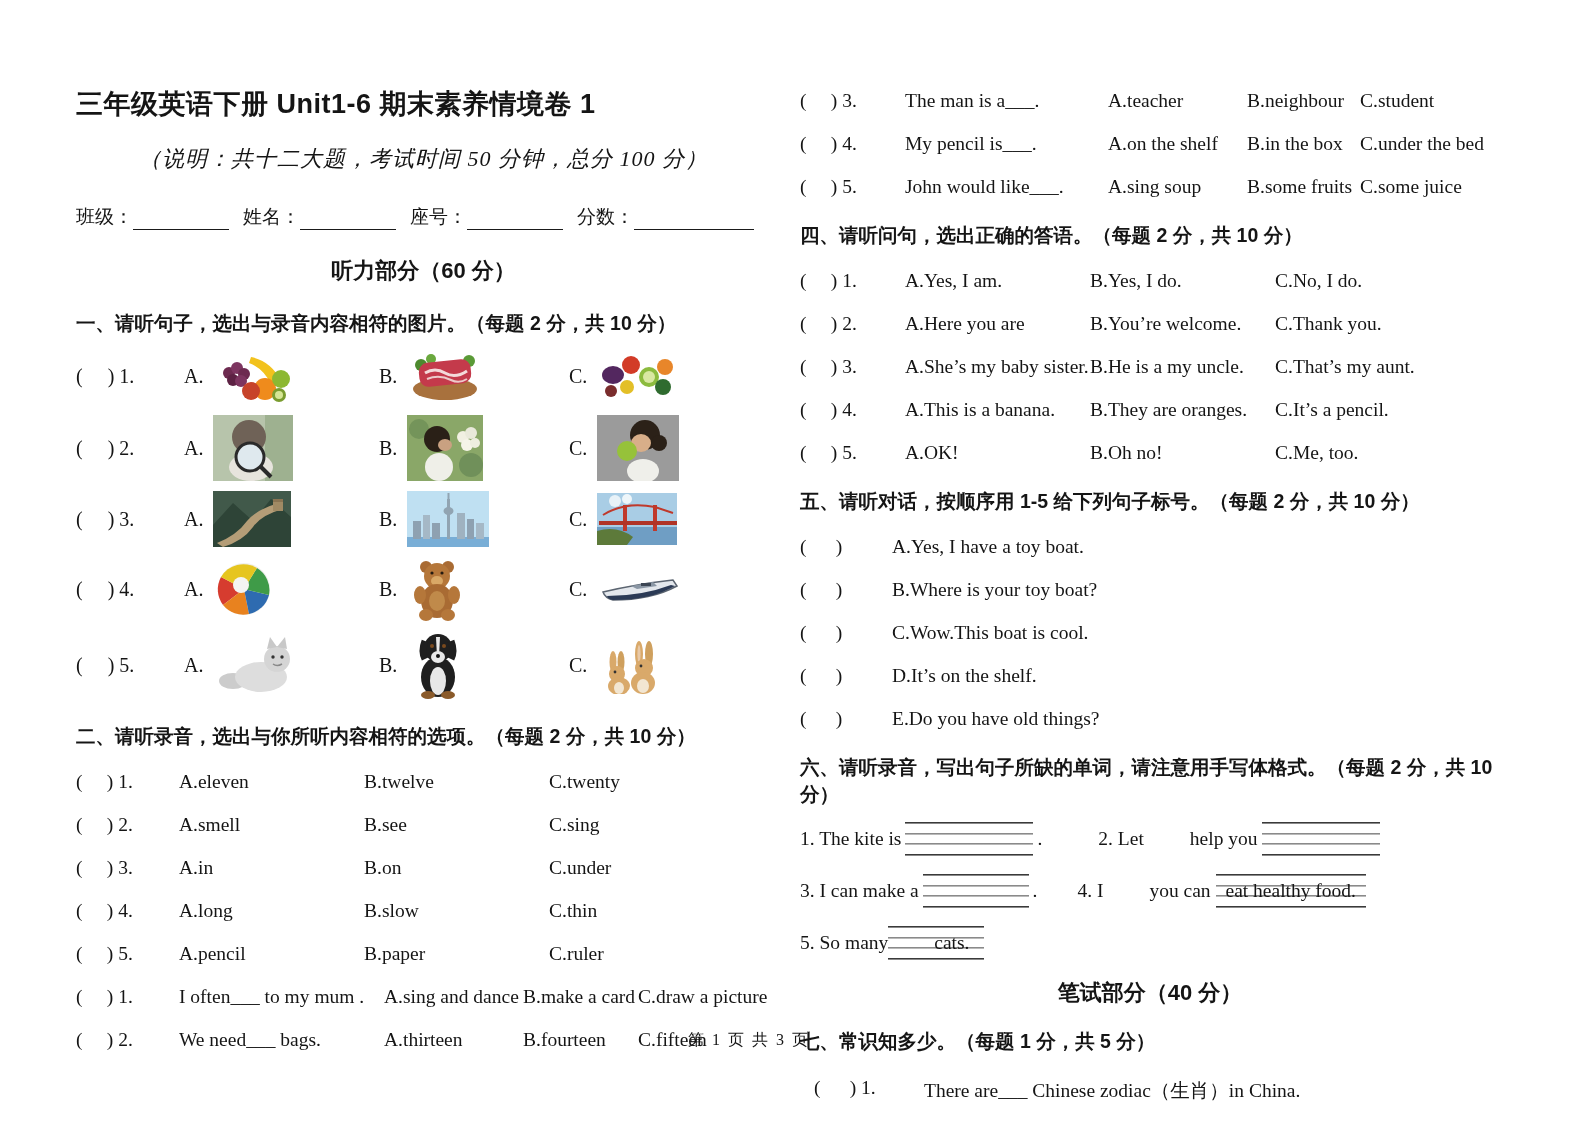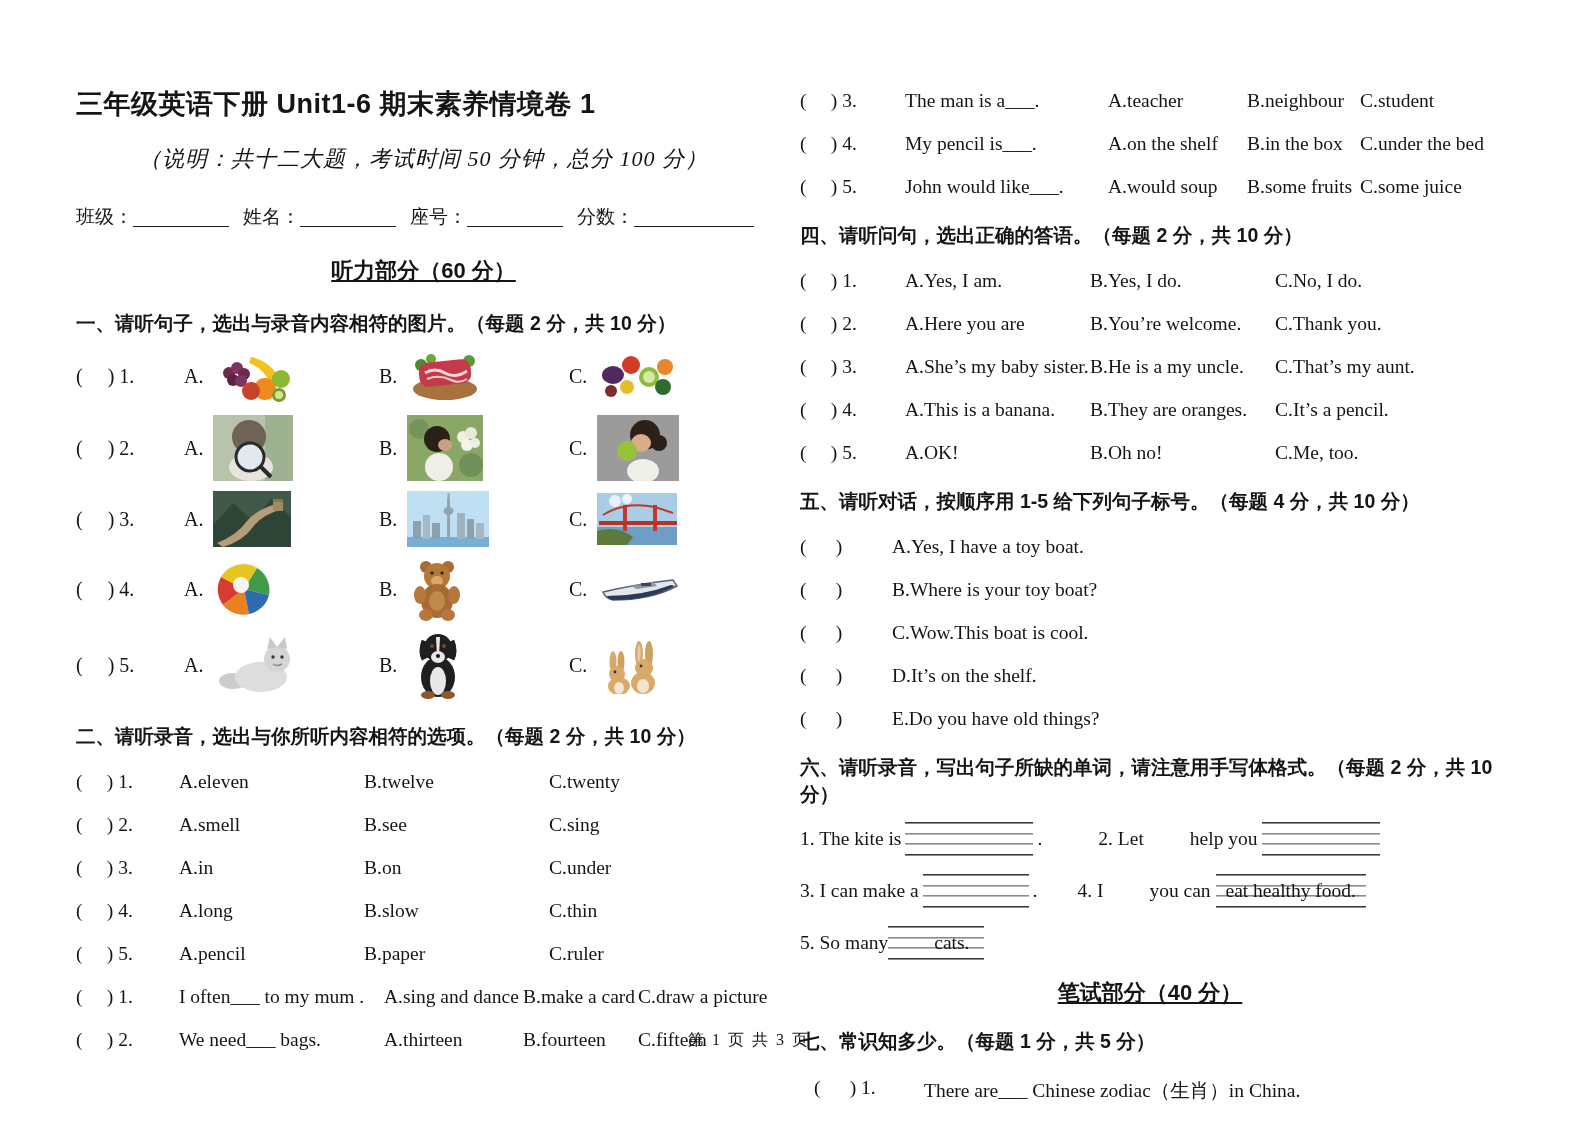--- a/index.html
+++ b/index.html
@@ -6,26 +6,26 @@
   html,body { background:#ffffff; }
   body {
     width:1587px; height:1122px; position:relative; overflow:hidden;
     font-family:"Liberation Serif", serif; color:#151515;
   }
   .col-left  { position:absolute; left:76px;  top:86px; width:695px; }
   .col-right { position:absolute; left:800px; top:90px; width:700px; }
 
   .title { font-family:"Liberation Sans", sans-serif; font-weight:bold; font-size:27px; letter-spacing:0.5px; }
   .note  { margin-top:22px; text-align:center; font-style:italic; font-size:22px; letter-spacing:1px; }
-  .fields { margin-top:30px; display:flex; align-items:center; font-size:19px; }
+  .fields { margin-top:30px; display:flex; align-items:flex-end; font-size:19px; }
   .field { white-space:nowrap; }
   .blank { display:inline-block; height:20px; border-bottom:1.6px solid #1a1a1a; width:96px; margin-right:14px; }
   .blank.last { width:120px; margin-right:0; }
 
-  .part-head { margin-top:26px; text-align:center; font-family:"Liberation Sans",sans-serif; font-weight:bold; font-size:22px;text-decoration:underline; }
+  .part-head { margin-top:26px; text-align:center; font-family:"Liberation Sans",sans-serif; font-weight:bold; font-size:22px; }
   .sec-head  { margin-top:24px; font-family:"Liberation Sans",sans-serif; font-weight:bold; font-size:19.5px; }
 
   .pre { white-space:pre; }
 
   
   .pic-row { display:grid; grid-template-columns:108px 195px 190px 1fr; align-items:center; margin-top:10px; font-size:20px; }
   .pic-cell { display:flex; align-items:center; gap:10px; }
   .pic { display:inline-block; line-height:0; }
 
   
@@ -358,21 +358,21 @@
   <div class="qrow3-r">
       <span class="pre">(     ) 4.</span>
       <span>My pencil is___.</span>
       <span>A.on the shelf</span>
       <span>B.in the box</span>
       <span>C.under the bed</span>
     </div>
   <div class="qrow3-r">
       <span class="pre">(     ) 5.</span>
       <span>John would like___.</span>
-      <span>A.would soup</span>
+      <span>A.sing soup</span>
       <span>B.some fruits</span>
       <span>C.some juice</span>
     </div>
 
   <div class="sec-head">四、请听问句，选出正确的答语。（每题 2 分，共 10 分）</div>
   <div class="qrow-r">
       <span class="pre">(     ) 1.</span>
       <span>A.Yes, I am.</span>
       <span>B.Yes, I do.</span>
       <span>C.No, I do.</span>
@@ -395,21 +395,21 @@
       <span>B.They are oranges.</span>
       <span>C.It’s a pencil.</span>
     </div>
   <div class="qrow-r">
       <span class="pre">(     ) 5.</span>
       <span>A.OK!</span>
       <span>B.Oh no!</span>
       <span>C.Me, too.</span>
     </div>
 
-  <div class="sec-head">五、请听对话，按顺序用 1-5 给下列句子标号。（每题 4 分，共 10 分）</div>
+  <div class="sec-head">五、请听对话，按顺序用 1-5 给下列句子标号。（每题 2 分，共 10 分）</div>
   <div class="qrow5">
       <span class="pre">(      )</span>
       <span>A.Yes, I have a toy boat.</span>
     </div>
   <div class="qrow5">
       <span class="pre">(      )</span>
       <span>B.Where is your toy boat?</span>
     </div>
   <div class="qrow5">
       <span class="pre">(      )</span>

